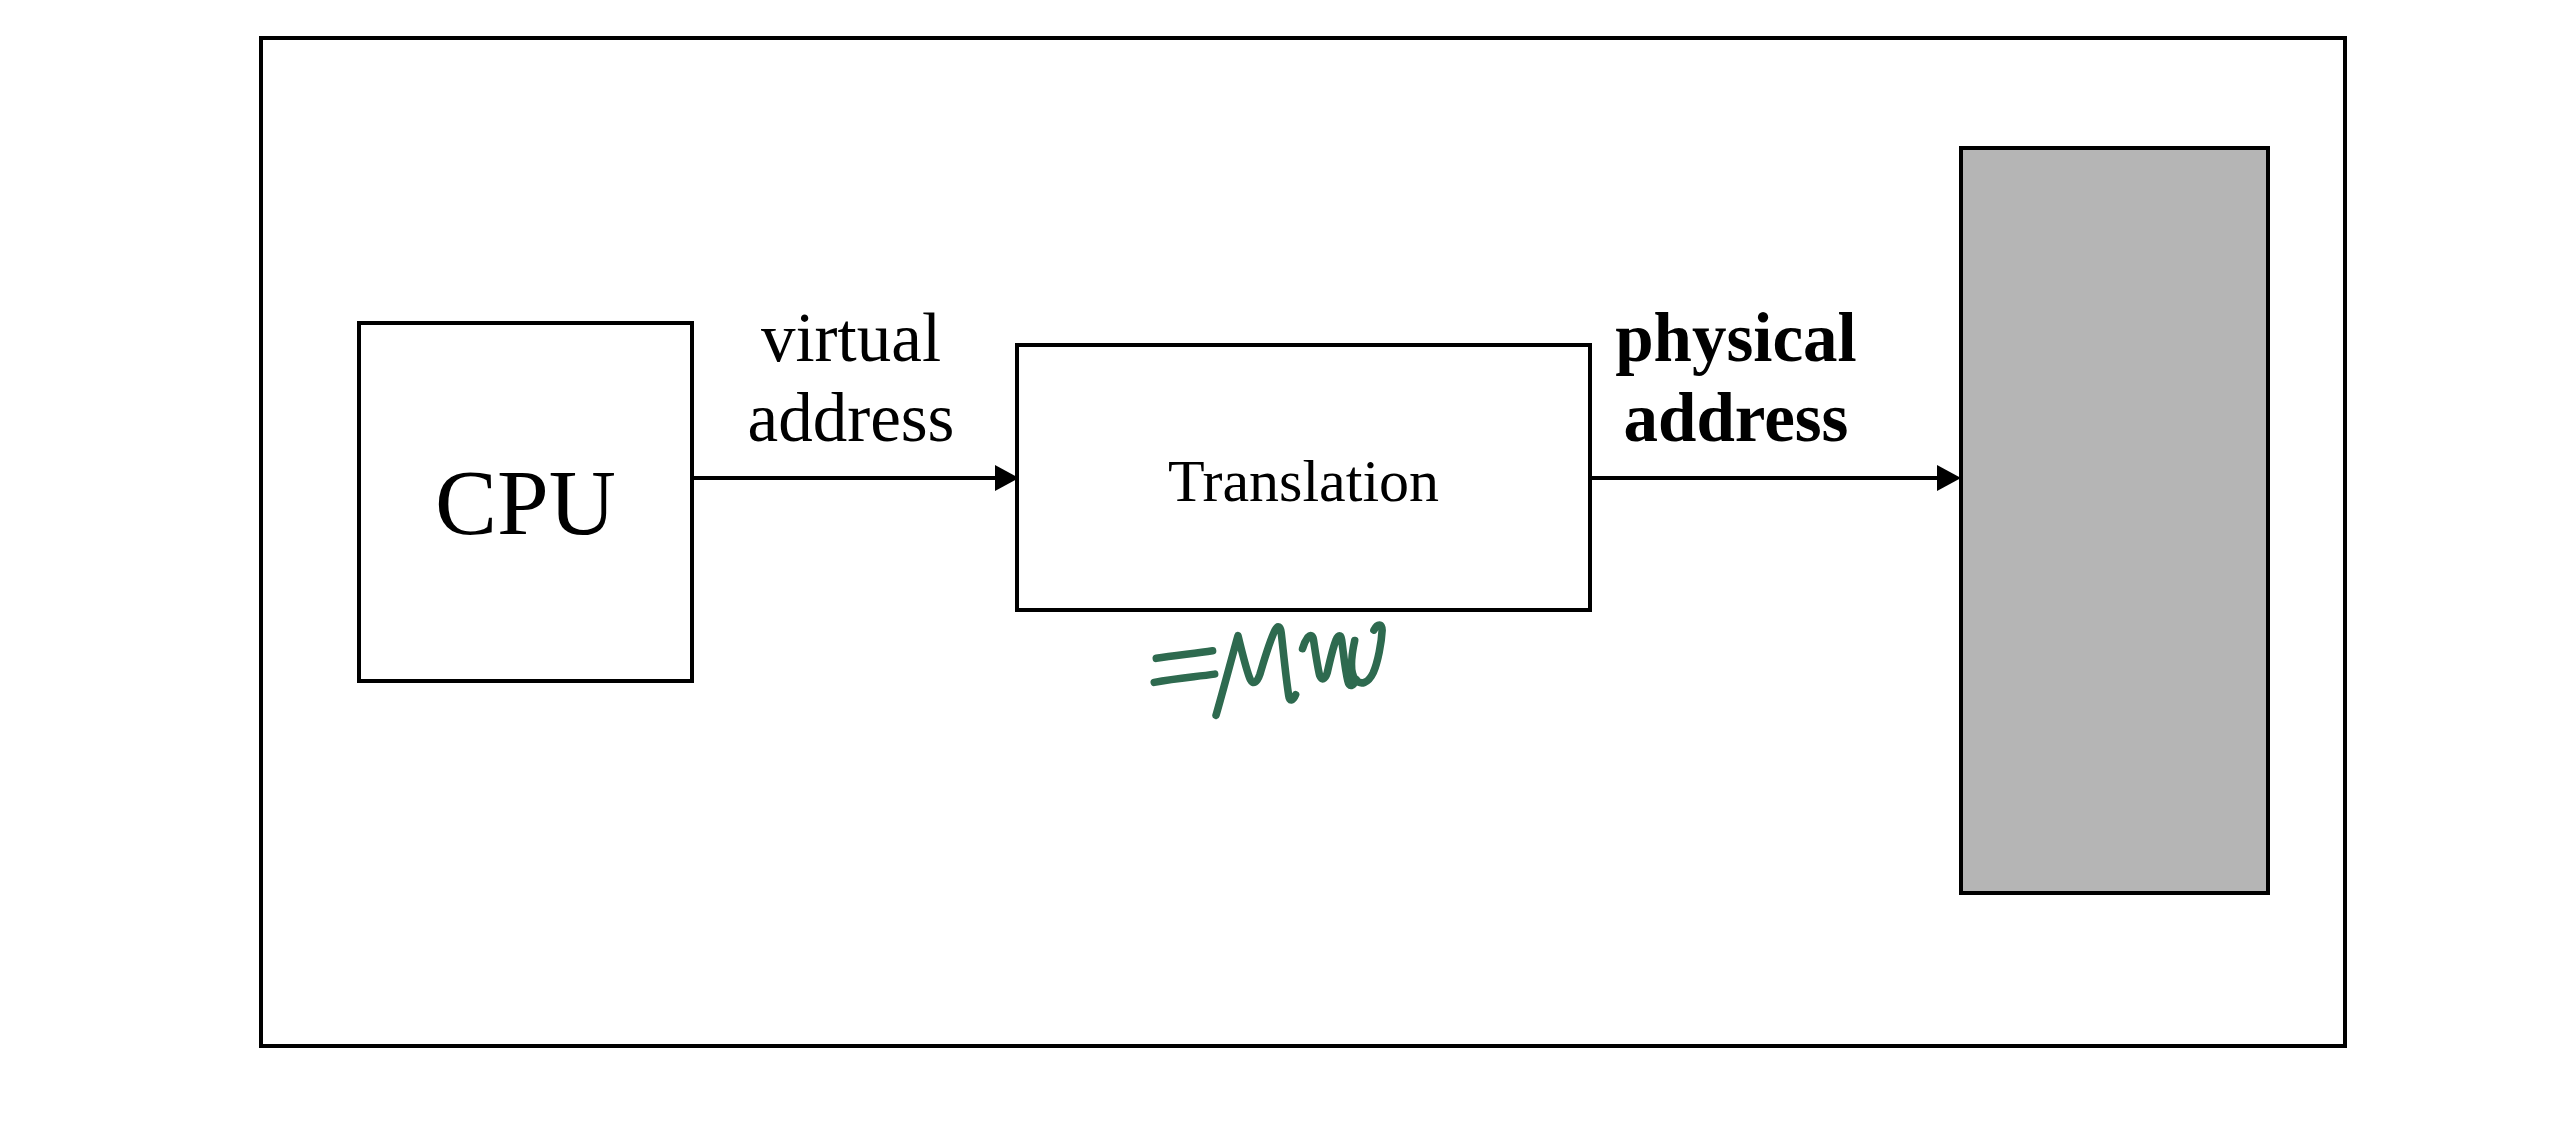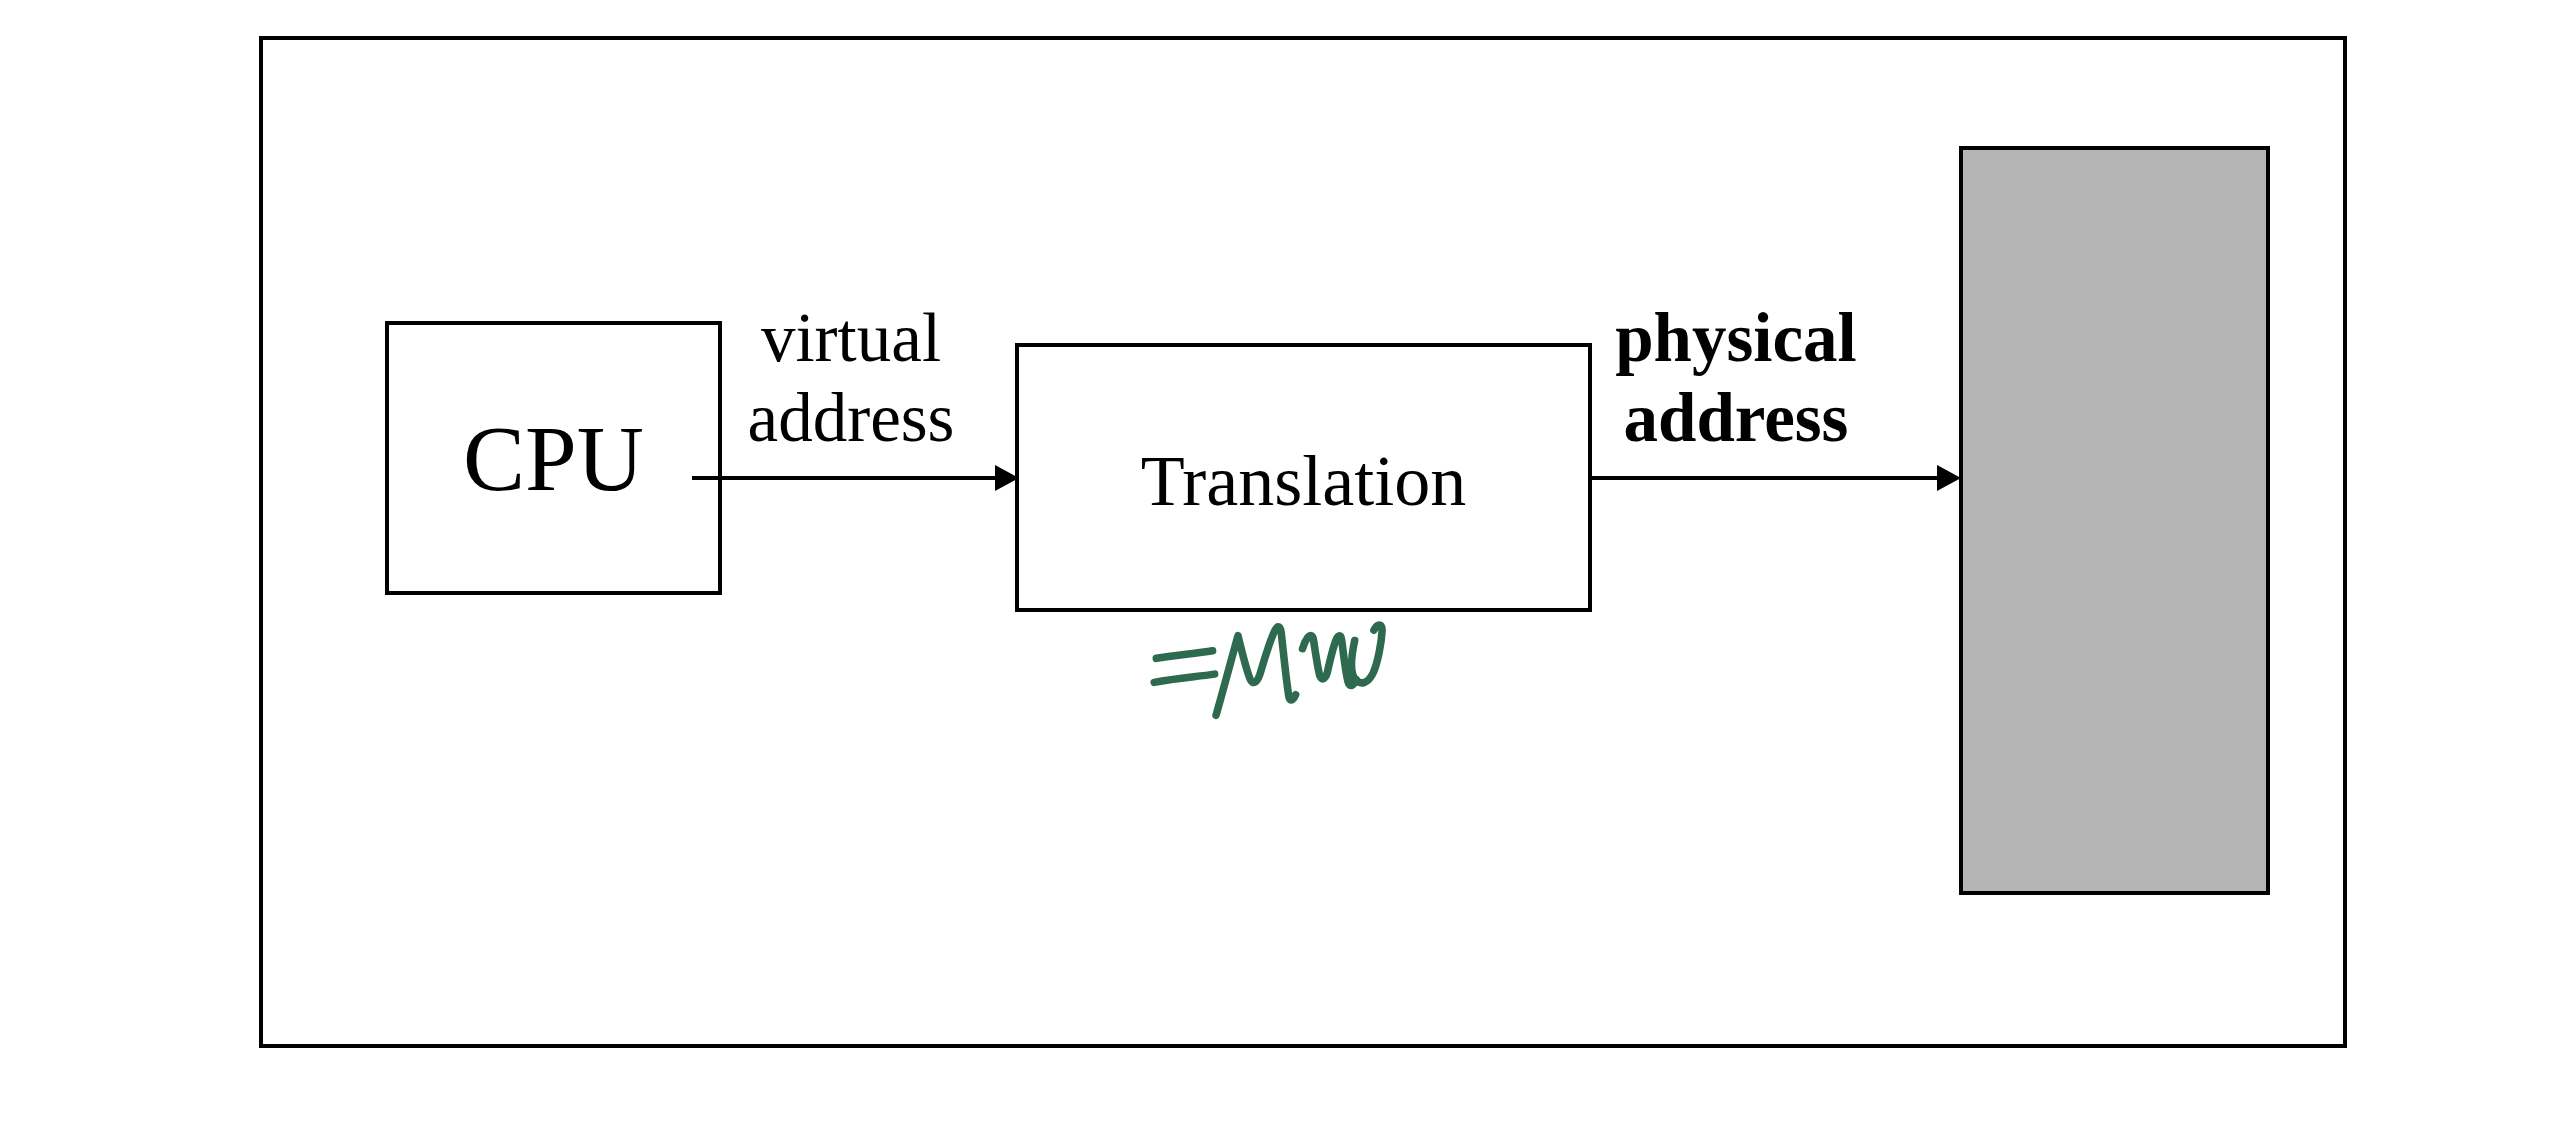--- a/index.html
+++ b/index.html
@@ -15,28 +15,28 @@
   .abs { position: absolute; box-sizing: border-box; }
 
   .outer-frame {
     left: 259px; top: 36px; width: 2088px; height: 1012px;
     border: 4.8px solid #000000; background: #ffffff;
   }
   .node-box {
     border: 4.1px solid #000000; background: #ffffff;
     display: flex; align-items: center; justify-content: center;
   }
-  .cpu-box { left: 357px; top: 321px; width: 337px; height: 274px; margin-left: 28px; }
+  .cpu-box { left: 357px; top: 321px; width: 337px; height: 362px; }
   .translation-box { left: 1015px; top: 343px; width: 577px; height: 269px; }
   .memory-box {
     left: 1959px; top: 146px; width: 311px; height: 749px;
     border: 4.1px solid #000000; background: #b5b5b5;
   }
   .big-label { font-size: 93px; line-height: 1; white-space: nowrap; }
-  .translation-label { font-size: 72px; padding-top: 6.9px; }
+  .translation-label { font-size: 60px; padding-top: 6.9px; }
   .memory-label {
     left: 1942px; top: 476px; width: 344px;
     font-size: 91px; line-height: 91px;
     text-align: center; white-space: nowrap;
   }
   .addr-label {
     top: 298px; width: 344px;
     font-size: 69px; line-height: 80px;
     text-align: center; white-space: nowrap;
   }

